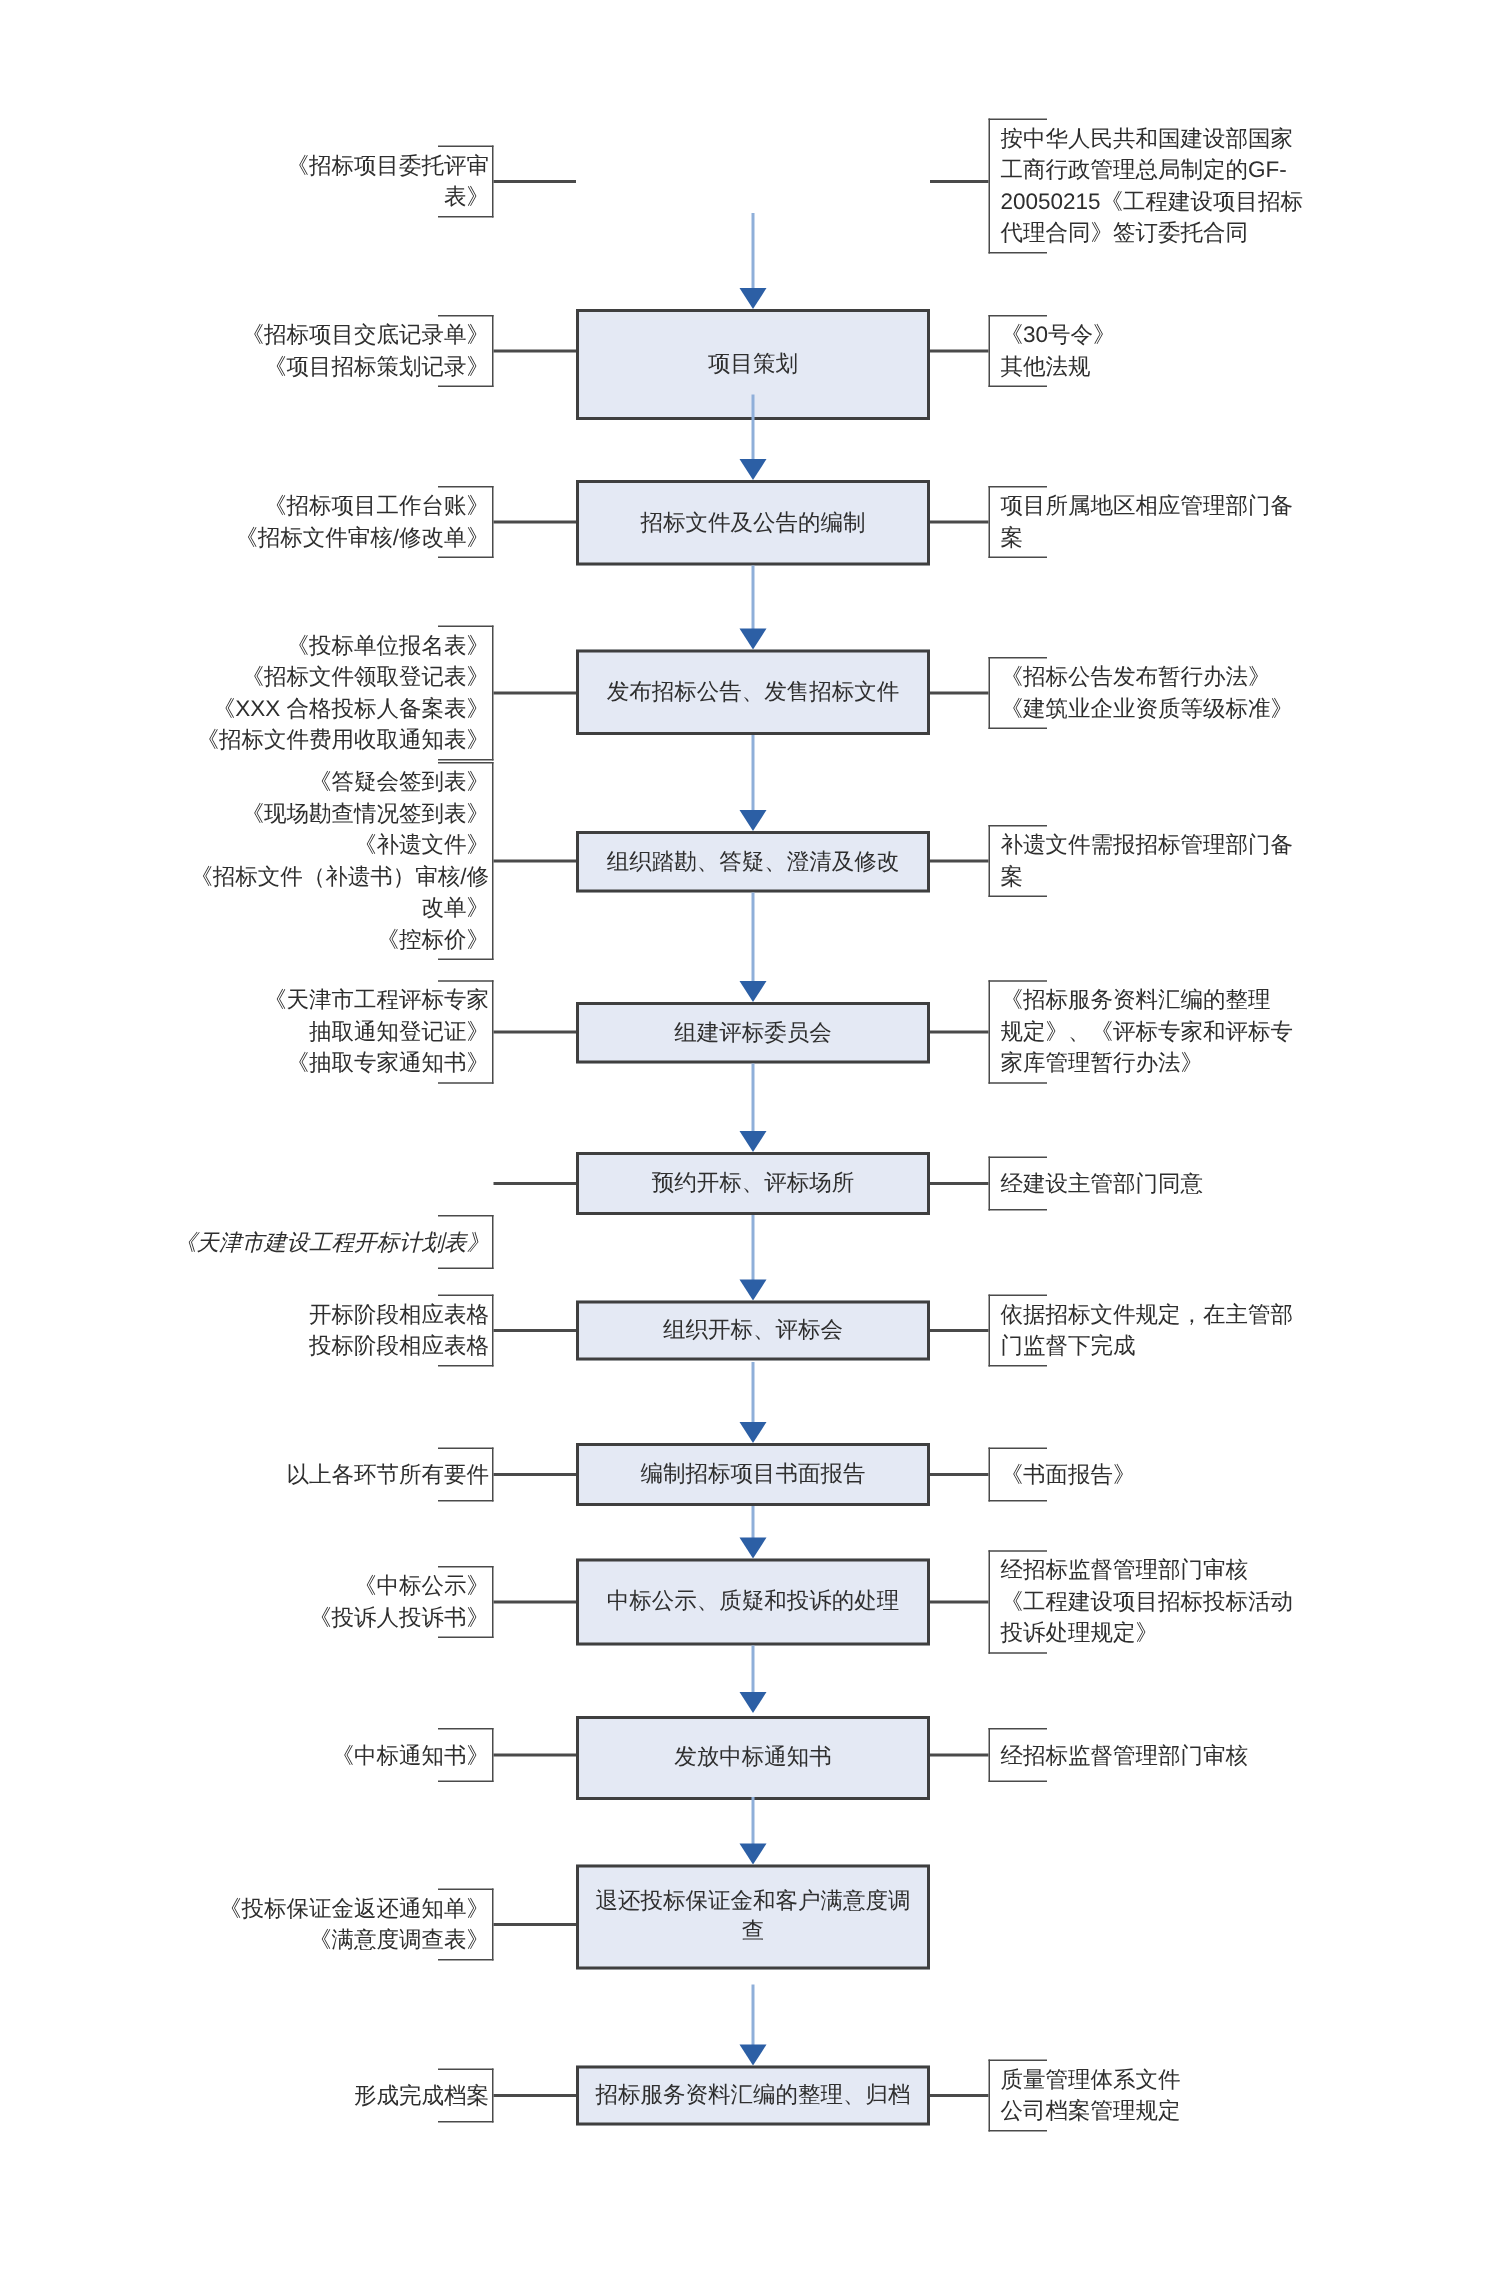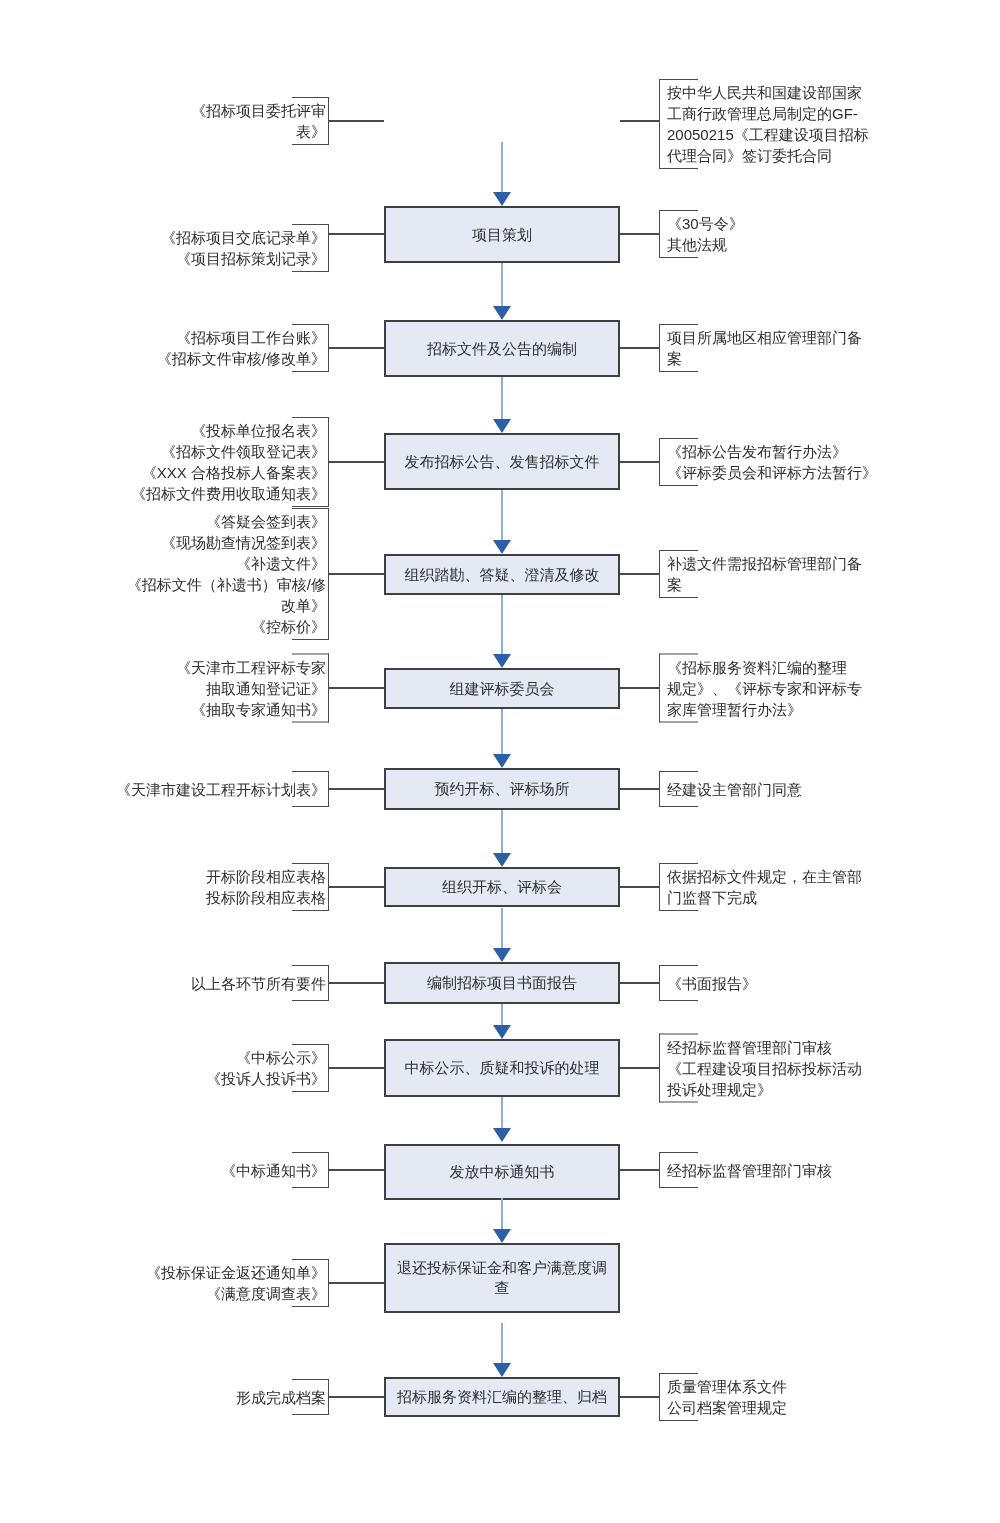--- a/index.html
+++ b/index.html
@@ -107,25 +107,25 @@
       <div class="txt">按中华人民共和国建设部国家
 工商行政管理总局制定的GF-
 20050215《工程建设项目招标
 代理合同》签订委托合同</div>
     </div>
   <div class="arrow" style="top:142px;height:64px;">
       <div class="shaft"></div>
       <div class="head"></div>
     </div>
 
-  <div class="box" style="top:206px;height:57px;">
+  <div class="box" style="top:206px;height:74px;">
       <span>项目策划</span>
     </div>
   <div class="conn l" style="top:233px;"></div>
-  <div class="note left" style="top:248px;">
+  <div class="note left" style="top:234px;">
       <div class="txt">《招标项目交底记录单》
 《项目招标策划记录》</div>
       <div class="bracket"></div>
     </div>
   <div class="conn r" style="top:233px;"></div>
   <div class="note right" style="top:234px;">
       <div class="bracket"></div>
       <div class="txt">《30号令》
 其他法规</div>
     </div>
@@ -162,21 +162,21 @@
       <div class="txt">《投标单位报名表》
 《招标文件领取登记表》
 《XXX 合格投标人备案表》
 《招标文件费用收取通知表》</div>
       <div class="bracket"></div>
     </div>
   <div class="conn r" style="top:461px;"></div>
   <div class="note right" style="top:462px;">
       <div class="bracket"></div>
       <div class="txt">《招标公告发布暂行办法》
-《评标委员会和评标方法暂行》</div>
+《建筑业企业资质等级标准》</div>
     </div>
   <div class="arrow" style="top:490px;height:64px;">
       <div class="shaft"></div>
       <div class="head"></div>
     </div>
 
   <div class="box" style="top:554px;height:41px;">
       <span>组织踏勘、答疑、澄清及修改</span>
     </div>
   <div class="conn l" style="top:573px;"></div>
@@ -219,21 +219,21 @@
     </div>
   <div class="arrow" style="top:709px;height:59px;">
       <div class="shaft"></div>
       <div class="head"></div>
     </div>
 
   <div class="box" style="top:768px;height:42px;">
       <span>预约开标、评标场所</span>
     </div>
   <div class="conn l" style="top:788px;"></div>
-  <div class="note left" style="top:789px;">
+  <div class="note left" style="top:828px;font-style:italic;">
       <div class="txt">《天津市建设工程开标计划表》</div>
       <div class="bracket"></div>
     </div>
   <div class="conn r" style="top:788px;"></div>
   <div class="note right" style="top:789px;">
       <div class="bracket"></div>
       <div class="txt">经建设主管部门同意</div>
     </div>
   <div class="arrow" style="top:810px;height:57px;">
       <div class="shaft"></div>

